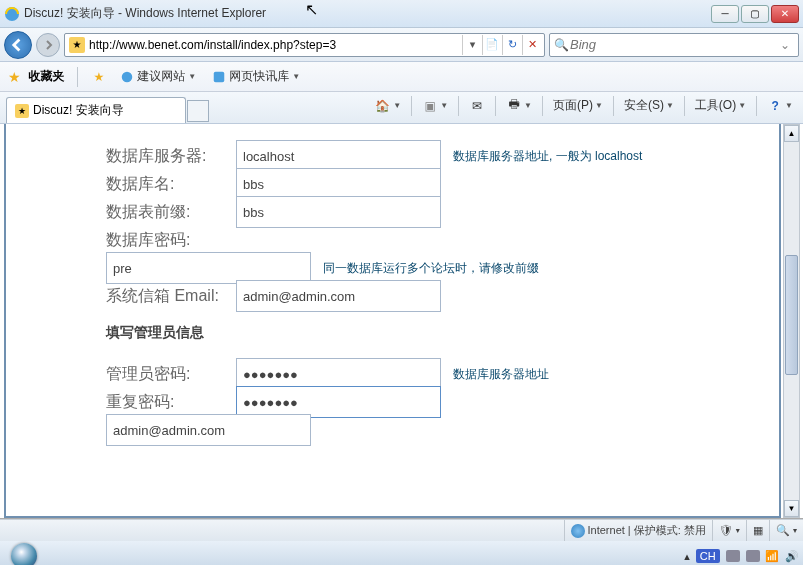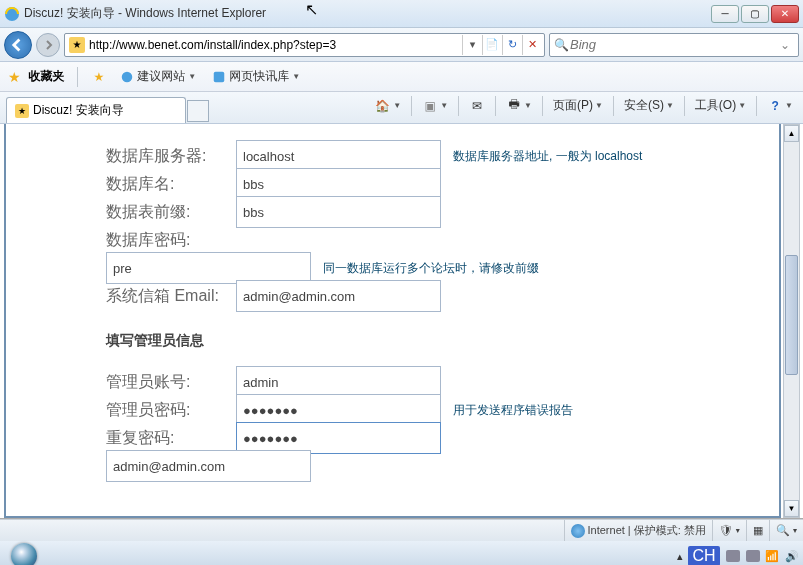--- a/index.html
+++ b/index.html
@@ -67,21 +67,21 @@
 .statusbar { height: 22px; background: linear-gradient(#f0f4f8,#dfe7ef); border-top: 1px solid #c8d0d8; display: flex; align-items: flex-end; font-size: 11px; color: #444; }
 .statusbar .sect { border-left: 1px solid #c0c8d0; height: 100%; display: flex; align-items: center; padding: 0 6px; gap: 3px; }
 .statusbar .grow { flex: 1; }
 .globe { width: 14px; height: 14px; border-radius: 50%; background: radial-gradient(#80c0f0,#3080c0); }
 
 
 .taskbar { height: 30px; background: linear-gradient(#e8f0f8,#c8d8e8); display: flex; align-items: center; padding: 0 4px; gap: 6px; }
 .start { width: 40px; height: 28px; border-radius: 4px; display: flex; align-items: center; justify-content: center; }
 .orb { width: 26px; height: 26px; border-radius: 50%; background: radial-gradient(circle at 40% 35%, #fff 0%, #cde 15%, #48a 60%, #236 100%); box-shadow: 0 0 3px rgba(0,0,0,.4); }
 .tray { margin-left: auto; display: flex; align-items: center; gap: 6px; color: #333; font-size: 11px; }
-.tray .lang { background: #3a5fcd; color: #fff; padding: 1px 4px; border-radius: 2px; font-size: 16px; }
+.tray .lang { background: #3a5fcd; color: #fff; padding: 1px 4px; border-radius: 2px; font-size: 11px; }
 .tray .ic { width: 14px; height: 12px; background: #889; border-radius: 2px; }
 
 .mouse-cursor { position: absolute; left: 305px; top: 0px; font-size: 16px; color: #000; pointer-events: none; z-index: 999; }
 </style>
 </head>
 <body>
 
 <div class="mouse-cursor">↖</div>
 
 <div class="titlebar">
@@ -216,30 +216,26 @@
       </div>
       <div class="form-row">
         <input type="text" value="pre" style="">
         <span class="hint">同一数据库运行多个论坛时，请修改前缀</span>
       </div>
       <div class="form-row">
         <label>系统信箱 Email:</label>
         <input type="text" value="admin@admin.com" style="">
       </div>
 
-      <div class="section-title" style="margin-top:22px;">填写管理员信息</div>
-
-      <div class="form-row">
-        <label>管理员账号:</label>
-        <input type="text" value="admin" style="">
-      </div>
+      <div class="section-title" style="margin-top:14px;">填写管理员信息</div>
+
       <div class="form-row">
         <label>管理员密码:</label>
         <input type="text" value="●●●●●●●" style="">
-        <span class="hint">用于发送程序错误报告</span>
+        <span class="hint">数据库服务器地址</span>
       </div>
       <div class="form-row">
         <label>重复密码:</label>
         <input type="text" style="border-color: rgb(90, 141, 200);" value="●●●●●●●">
       </div>
       <div class="form-row">
         <input type="text" value="admin@admin.com" style="">
       </div>
 
     </div>

